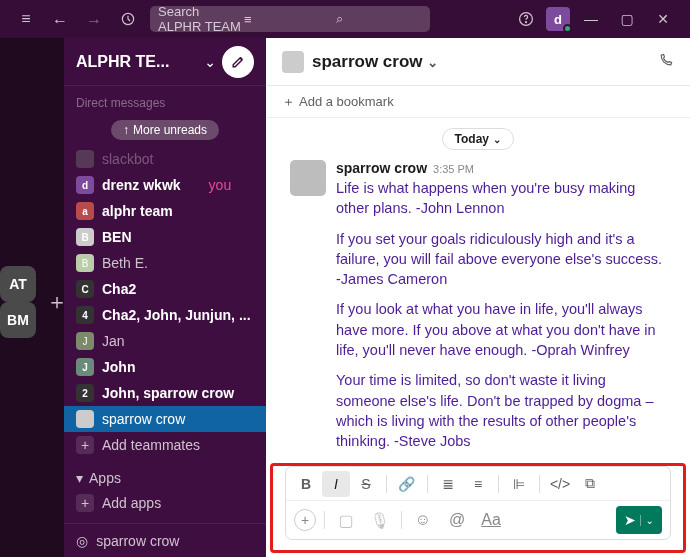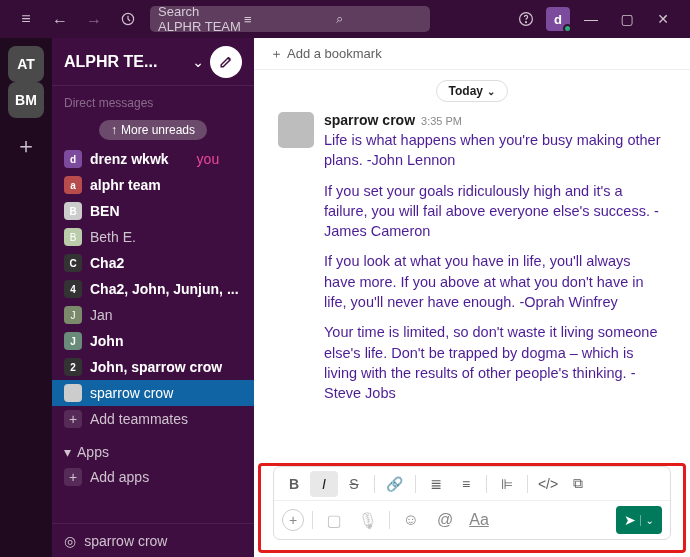--- a/index.html
+++ b/index.html
@@ -7,21 +7,21 @@
 .topbar{height:38px;background:#350d36;display:flex;align-items:center;padding:0 12px;gap:8px}
 .tb-left{display:flex;align-items:center;gap:6px}
 .tb-icon{width:28px;height:28px;display:flex;align-items:center;justify-content:center;color:#cfc3cf;cursor:pointer;border-radius:4px;font-size:16px}
 .search{flex:1;max-width:280px;height:26px;background:#5e3d5e;border-radius:5px;display:flex;align-items:center;padding:0 8px;color:#d6cbd6;font-size:13px}
 .search span{flex:1}
 .tb-right{margin-left:auto;display:flex;align-items:center;gap:6px}
 .avatar-sq{width:24px;height:24px;border-radius:4px;background:#7d4b9e;color:#fff;display:flex;align-items:center;justify-content:center;font-size:13px;font-weight:600;position:relative}
 .avatar-sq .dot{position:absolute;right:-2px;bottom:-2px;width:9px;height:9px;background:#2bac76;border-radius:50%;border:2px solid #350d36}
 .winbtn{width:30px;height:28px;display:flex;align-items:center;justify-content:center;color:#cfc3cf;cursor:pointer}
 .main{display:flex;height:519px}
-.rail{width:52px;background:#1f0a1f;display:flex;flex-direction:column;align-items:center;padding-top:8px;gap:10px}
+.rail{width:64px;background:#1f0a1f;display:flex;flex-direction:row;align-items:center;padding-top:8px;gap:10px}
 .rail-sq{width:36px;height:36px;border-radius:8px;background:#4a4a4a;color:#fff;display:flex;align-items:center;justify-content:center;font-weight:700;font-size:14px}
 .rail-plus{width:36px;height:36px;color:#cfc3cf;display:flex;align-items:center;justify-content:center;font-size:22px;cursor:pointer}
 .sidebar{width:202px;background:#3f0e40;color:#cfc3cf;display:flex;flex-direction:column;overflow:hidden}
 .ws-hdr{height:48px;display:flex;align-items:center;padding:0 12px;gap:6px;border-bottom:1px solid rgba(255,255,255,0.08)}
 .ws-name{color:#fff;font-weight:800;font-size:16px;flex:1;white-space:nowrap;overflow:hidden;text-overflow:ellipsis}
 .compose{width:32px;height:32px;background:#fff;border-radius:50%;display:flex;align-items:center;justify-content:center;color:#3f0e40;font-size:16px}
 .sb-scroll{flex:1;overflow-y:auto;padding-top:4px;position:relative}
 .unreads{position:sticky;top:0;display:flex;justify-content:center;margin:4px 0 6px}
 .unreads-pill{background:#6b4a6b;color:#fff;border-radius:14px;padding:3px 12px;font-size:12px;display:flex;align-items:center;gap:4px}
 .sb-item{height:26px;display:flex;align-items:center;gap:8px;padding:0 12px;font-size:14px;cursor:pointer;white-space:nowrap;overflow:hidden}
@@ -119,20 +119,24 @@
           </svg>
         </div>
     </div>
     <div class="sb-scroll">
       <div class="sb-item" style="opacity:.5;font-size:12px">
           <span>Direct messages</span>
         </div>
       <div class="unreads">
           <div class="unreads-pill">↑ <span>More unreads</span></div>
         </div>
+      <div class="sb-item" style="opacity:.4">
+          <span class="sq"></span>
+          <span>slackbot</span>
+        </div>
       <div id="dm-list">
           <div class="sb-item bold">
             <span class="sq" style="background: rgb(125, 75, 158);">d</span>
             <span>drenz wkwk</span>
             <span class="you">you</span>
           </div>
           <div class="sb-item bold">
             <span class="sq" style="background: rgb(184, 76, 76);">a</span>
             <span>alphr team</span>
           </div>
@@ -183,20 +187,27 @@
           <span>Add apps</span>
         </div>
     </div>
     <div class="sb-footer">
       <span>◎</span>
       <span>sparrow crow</span>
     </div>
   </div>
 
   <div class="content">
+    <div class="ch-hdr">
+      <div class="ch-av"></div>
+      <div class="ch-name"><span>sparrow crow</span> <span style="font-size:13px;color:#555">⌄</span></div>
+      <div class="phone"><svg viewBox="0 0 20 20" fill="none" stroke="currentColor" stroke-width="1.5">
+            <path d="M4 4c0 7 5 12 12 12l1-3-3-1-2 1c-2-1-4-3-5-5l1-2-1-3-3 1z"></path>
+          </svg></div>
+    </div>
     <div class="bookmark">＋ <span>Add a bookmark</span></div>
     <div class="msgs">
       <div class="today">
           <div class="today-pill">
             <span>Today</span> 
             <span style="font-size:10px">⌄</span>
           </div>
         </div>
       <div class="msg">
         <div class="msg-av"></div>

